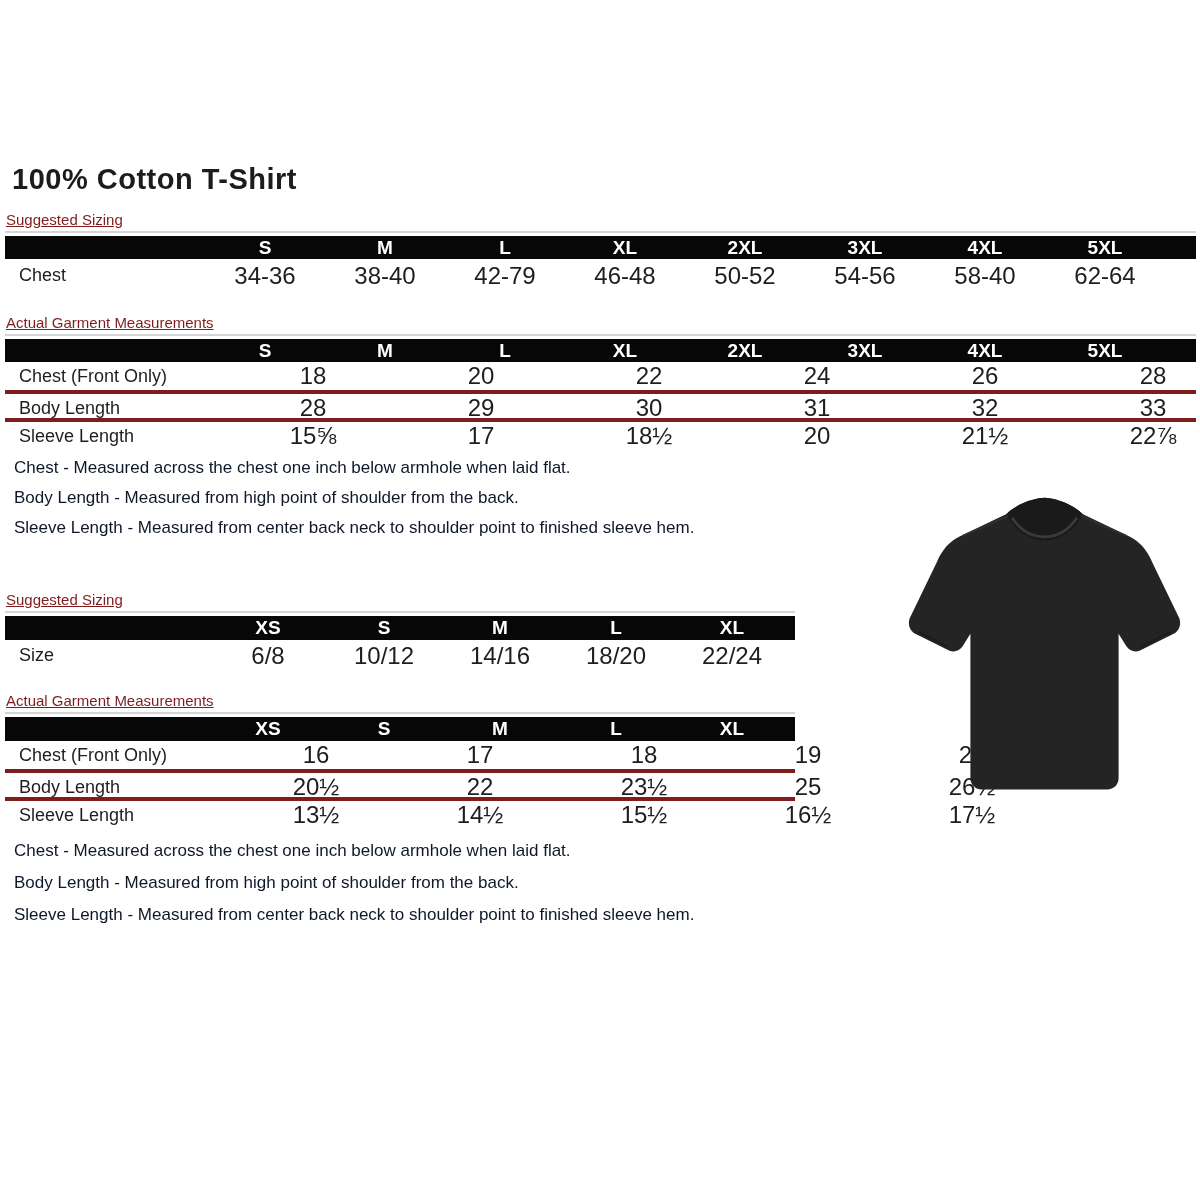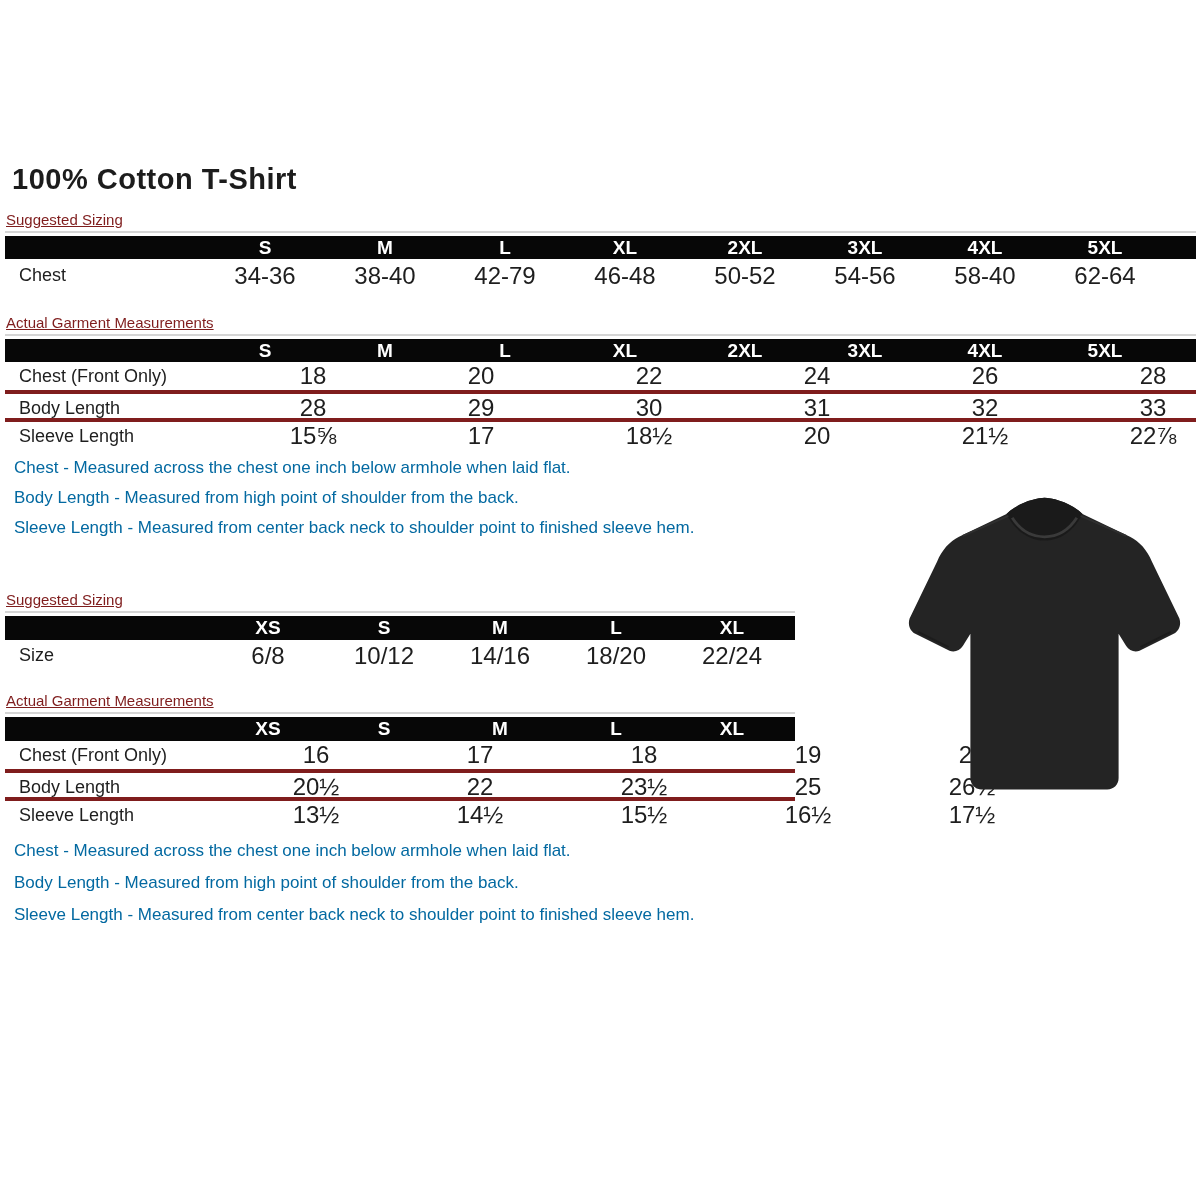--- a/index.html
+++ b/index.html
@@ -33,21 +33,21 @@
   .tbl-row { display:grid; align-items:center; background:#ffffff; }
   .tbl-row .cell { font-size:24px; text-align:center; color:#1e1e1e; }
   .tbl-row .rowlabel { text-align:left; padding-left:14px; font-size:18px; }
   .rowlabel b { font-weight:normal; }
   .adult-grid { grid-template-columns:200px repeat(8,120px); }
   .youth-grid { grid-template-columns:205px repeat(5,116px); }
   .suggested-row { height:33px; }
   .actual-row { height:28px;gap:48px; }
   .actual-row + .actual-row { border-top:4px solid #7f1d1d; }
 
-  .notes .note { font-size:17px; color:#0369a1; }
+  .notes .note { font-size:17px; color:#0f172a; }
   .notes-adult .note { margin-bottom:10px; }
   .notes-youth .note { margin-bottom:12px; }
 
   .youth-title { font-size:27px; font-weight:bold; letter-spacing:0.5px; }
 
   .tshirt-wrap { left:902px; top:488px; width:285px; height:318px; }
   .tshirt-wrap svg { width:100%; height:100%; display:block; }
 </style>
 </head>
 <body>

